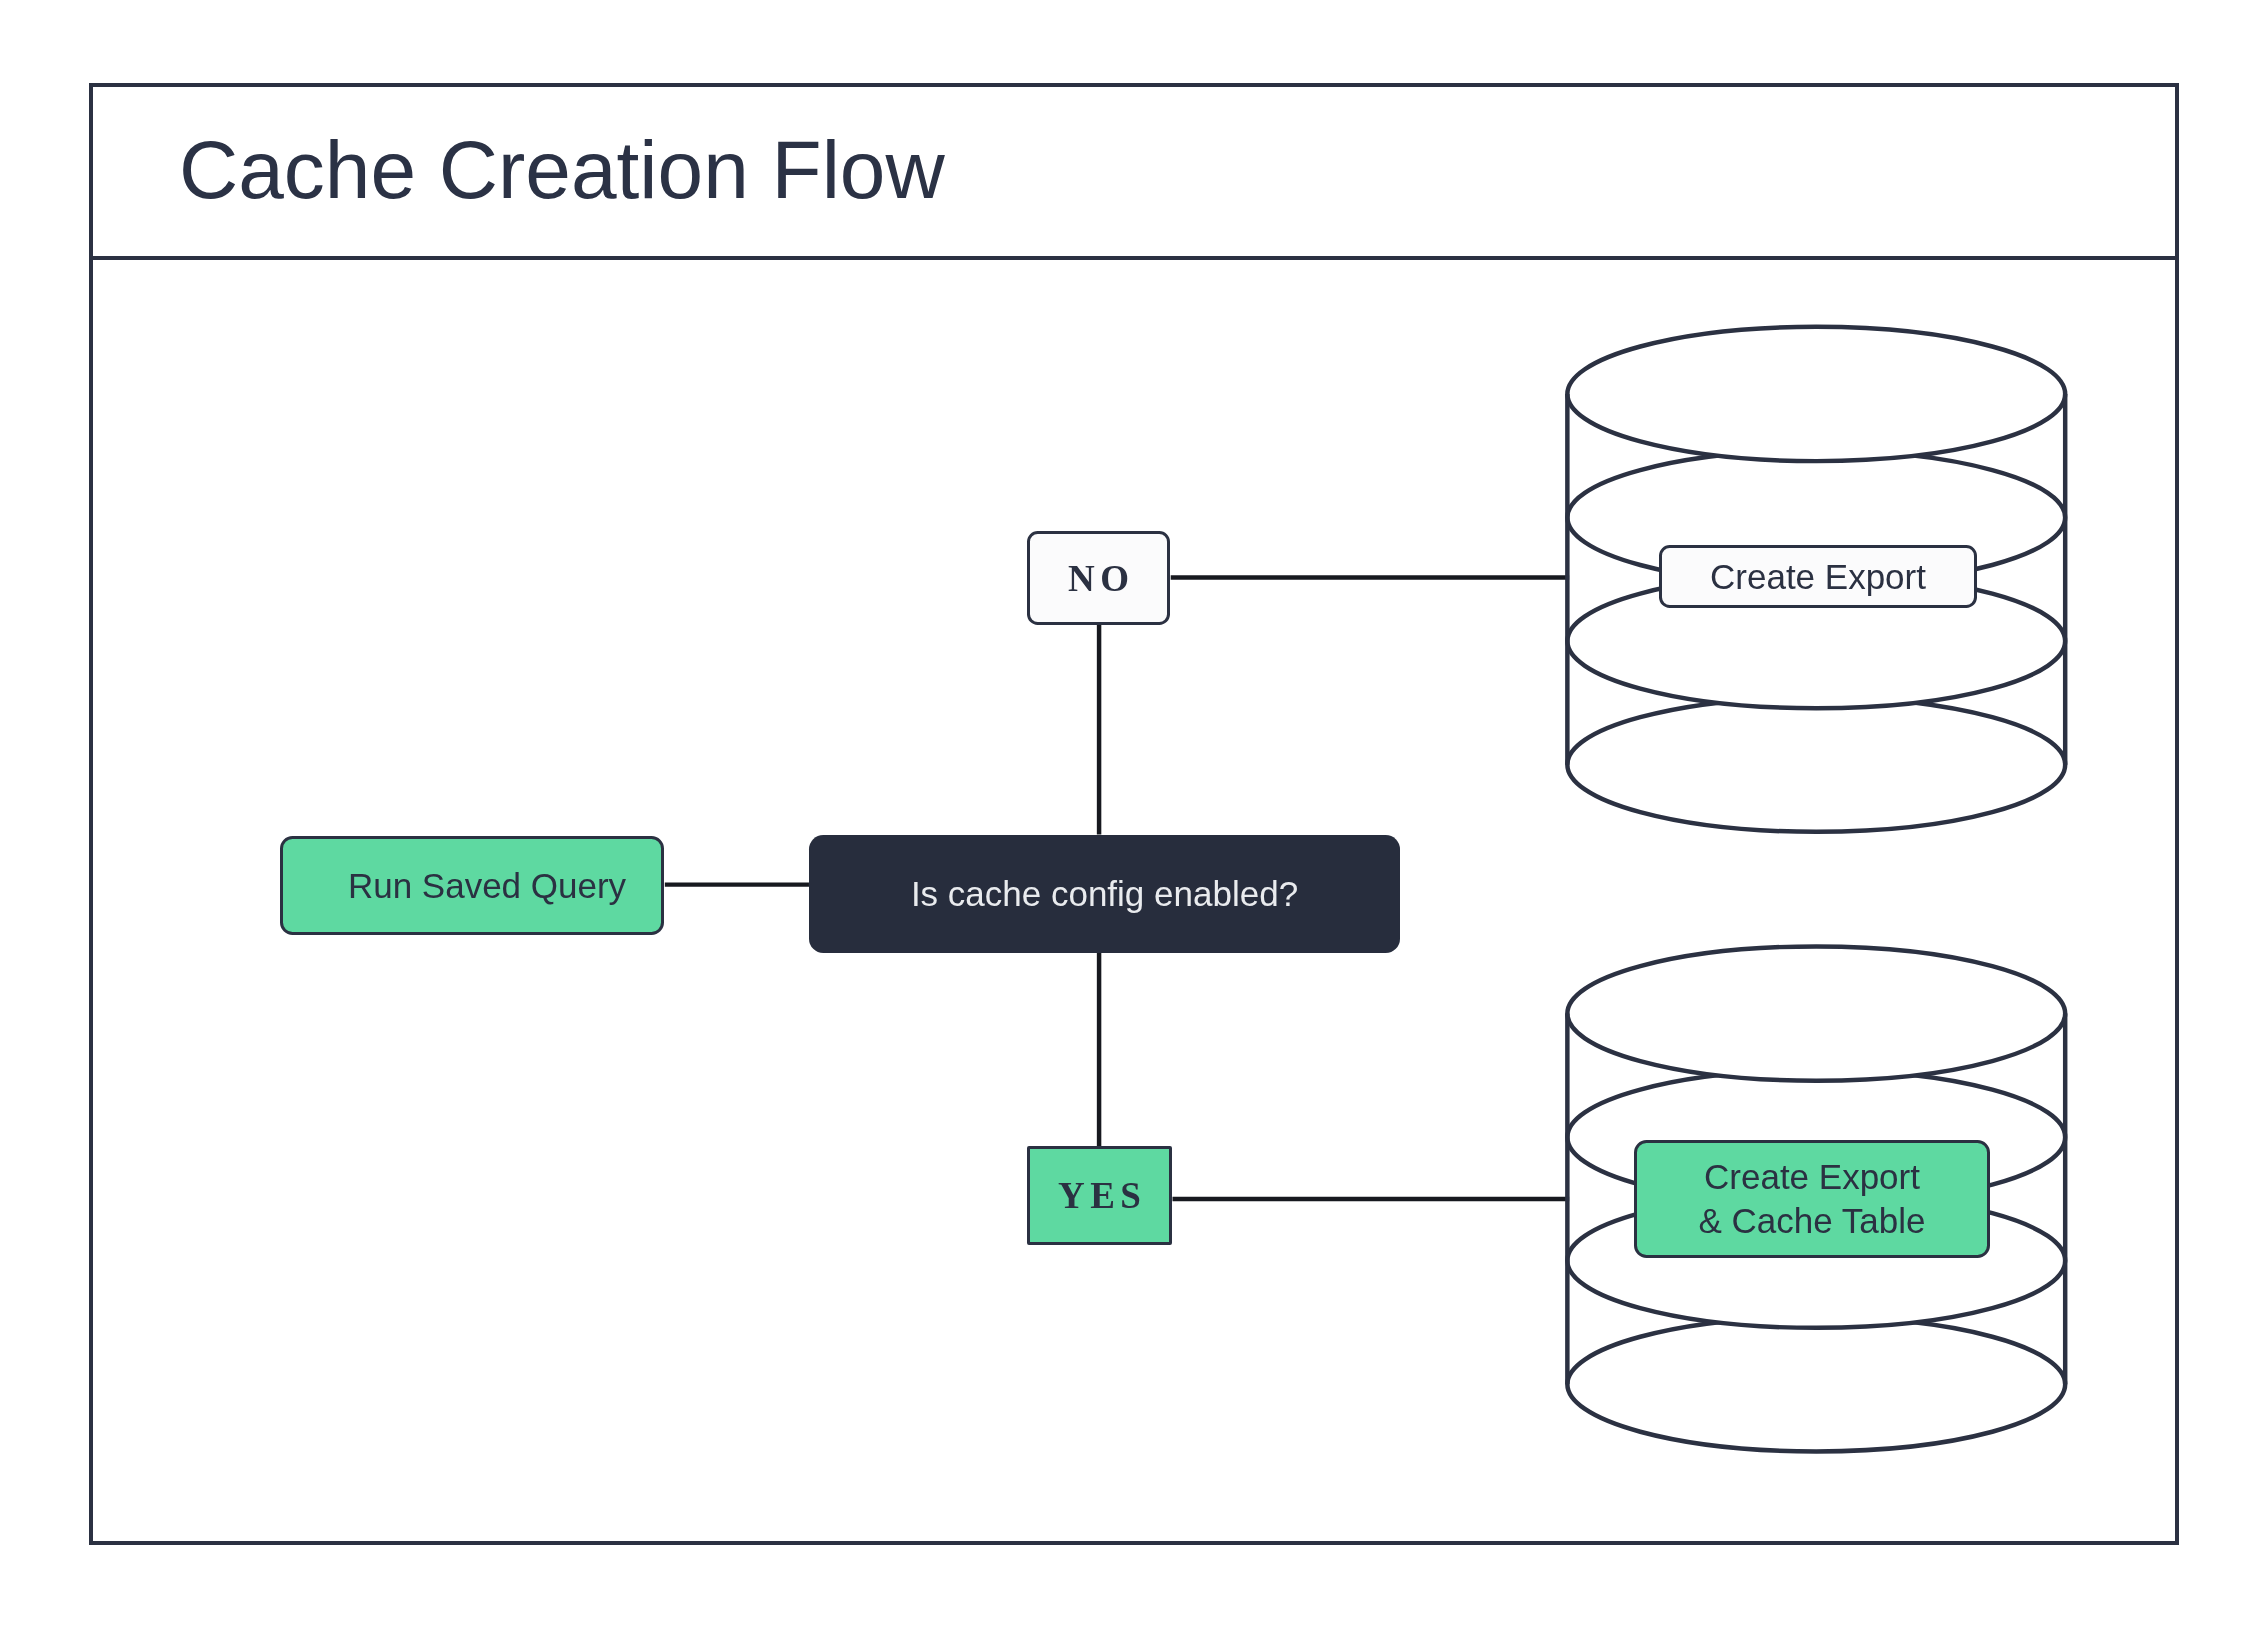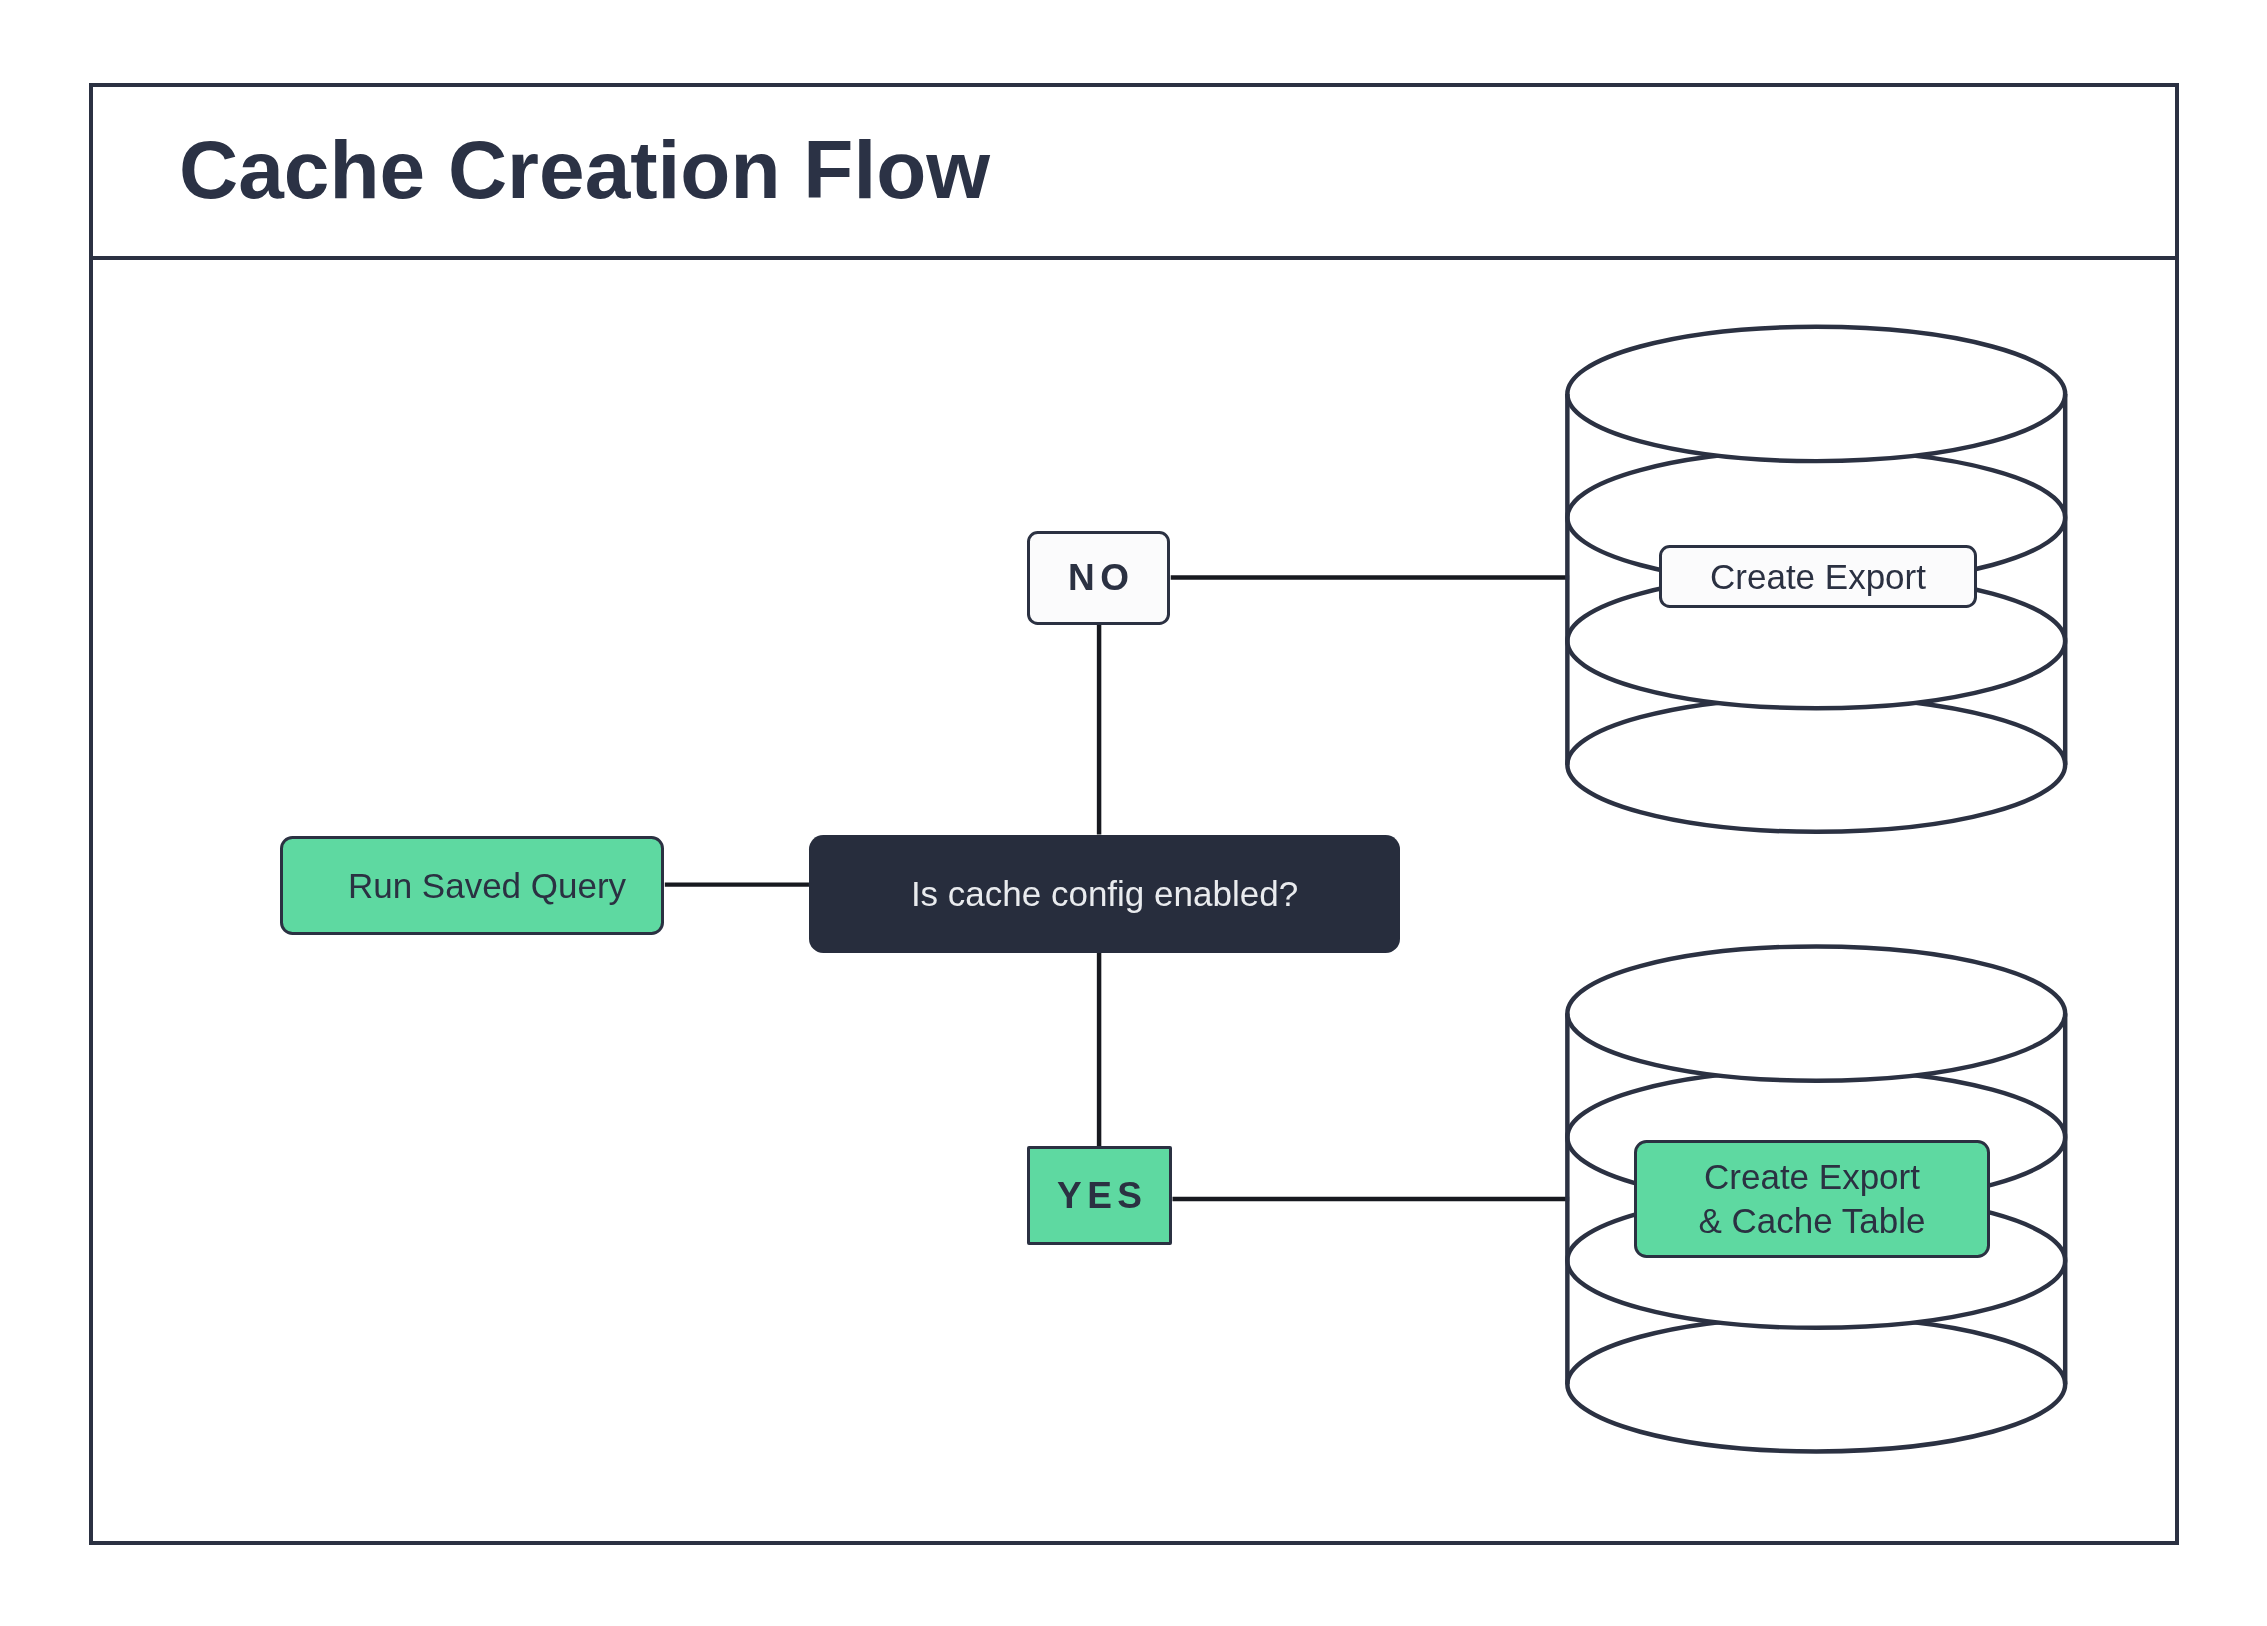--- a/index.html
+++ b/index.html
@@ -19,40 +19,40 @@
     position:absolute;left:89px;top:83px;width:2090px;height:1462px;
     border:4.5px solid var(--ink);box-sizing:border-box;background:var(--paper);
   }
   .titlebar{
     position:absolute;left:89px;top:83px;width:2090px;height:177px;
     border-bottom:4.5px solid var(--ink);box-sizing:border-box;
     display:flex;align-items:center;
   }
   .title{
     margin-left:90px;
-    font-size:82px;font-weight:700;color:var(--ink_title);
+    font-size:82px;font-weight:400;color:var(--ink_title);
     letter-spacing:0px;white-space:nowrap;
   }
   svg.flow{position:absolute;left:0;top:0;}
   .cyl ellipse{fill:#ffffff;stroke:var(--ink);stroke-width:5px;}
   .cyl line{stroke:var(--ink);stroke-width:5px;}
   .edge{stroke:var(--edge_line);stroke-width:5px;}
   .node{
     position:absolute;box-sizing:border-box;
     display:flex;align-items:center;justify-content:center;
     font-family:Liberation Sans, sans-serif;
     color:var(--ink);white-space:nowrap;
   }
   .node.green{background:var(--accent_green);border:3.6px solid var(--ink);}
   .node.white{background:var(--near_white);border:3.6px solid var(--ink);}
   .node.dark{background:var(--dark_fill);color:var(--light_text);}
   .rsq{left:280px;top:836px;width:384px;height:99px;border-radius:12.5px;font-size:35px;padding-left:30px;}
   .decision{left:809px;top:835px;width:591px;height:118px;border-radius:14.3px;font-size:35px;}
   .badge{
-    font-family:Liberation Sans, sans-serif;font-weight:700;
+    font-family:Liberation Serif, serif;font-weight:700;
     font-size:37px;letter-spacing:5.4px;text-indent:5.4px;
   }
   .no-badge{left:1027px;top:531px;width:143px;height:94px;border-radius:10.7px;}
   .yes-badge{left:1027px;top:1146px;width:145px;height:99px;border-radius:2px;}
   .create-export{left:1659px;top:545px;width:318px;height:63px;border-radius:10.7px;font-size:35px;background:#fdfdfe;}
   .create-export-cache{
     left:1634px;top:1140px;width:356px;height:118px;border-radius:12.5px;
     font-size:35px;flex-direction:column;line-height:44px;
   }
 </style>

